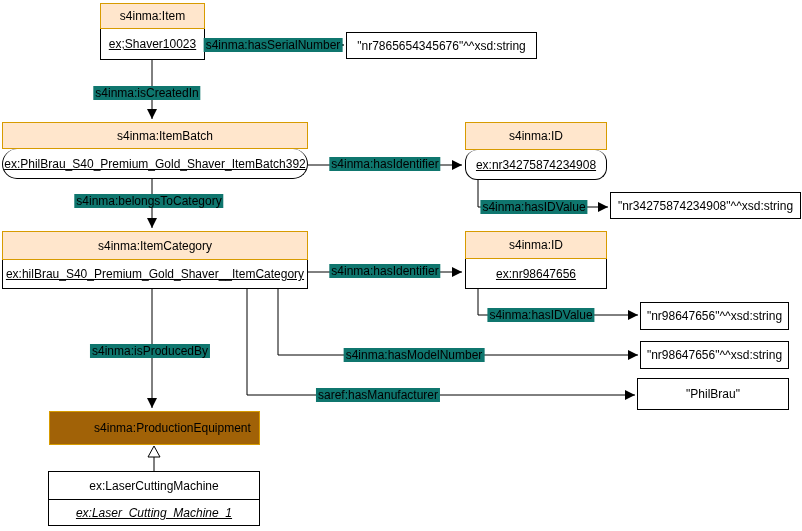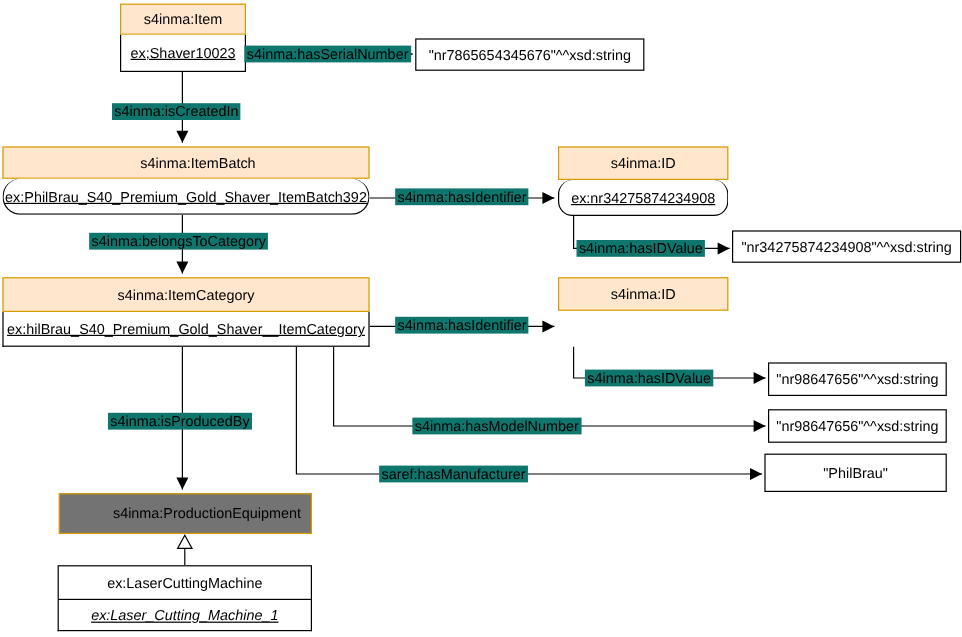--- a/index.html
+++ b/index.html
@@ -15,21 +15,21 @@
   .hdr.plain{background:#ffffff;border-color:#000000;}
   .bdy{
     box-sizing:border-box;background:#ffffff;border:1px solid #000000;border-top:none;
     display:flex;align-items:center;justify-content:center;white-space:nowrap;
   }
   .lit{
     position:absolute;box-sizing:border-box;background:#ffffff;border:1px solid #000000;
     display:flex;align-items:center;justify-content:center;white-space:nowrap;
   }
   .single{
-    position:absolute;box-sizing:border-box;background:#737373;border:1px solid #D79B00;
+    position:absolute;box-sizing:border-box;background:#a16207;border:1px solid #D79B00;
     display:flex;align-items:center;justify-content:center;white-space:nowrap;padding-left:36px;
   }
   .u{text-decoration:underline;}
   .elabel{
     position:absolute;transform:translate(-50%,-50%);background:#0f766e;
     padding:0 2px;white-space:nowrap;line-height:14px;
   }
   svg.edges{position:absolute;left:0;top:0;}
 </style>
 </head>
@@ -78,20 +78,21 @@
 
   <div class="lit" style="left:610px;top:192px;width:191px;height:27px;">"nr34275874234908"^^xsd:string</div>
 
   <div class="node" style="left:2px;top:231px;width:306px;">
     <div class="hdr" style="height:29px;">s4inma:ItemCategory</div>
     <div class="bdy u" style="height:29px;">ex:hilBrau_S40_Premium_Gold_Shaver__ItemCategory</div>
   </div>
 
   <div class="node" style="left:465px;top:231px;width:142px;">
     <div class="hdr" style="height:28px;">s4inma:ID</div>
+    <div class="bdy u" style="height:30px;">ex:nr98647656</div>
   </div>
 
   <div class="lit" style="left:640px;top:302px;width:149px;height:28px;">"nr98647656"^^xsd:string</div>
 
   <div class="lit" style="left:640px;top:341px;width:149px;height:28px;">"nr98647656"^^xsd:string</div>
 
   <div class="lit" style="left:637px;top:378px;width:152px;height:32px;">"PhilBrau"</div>
 
   <div class="single" style="left:49px;top:411px;width:211px;height:34px;">s4inma:ProductionEquipment</div>
 

